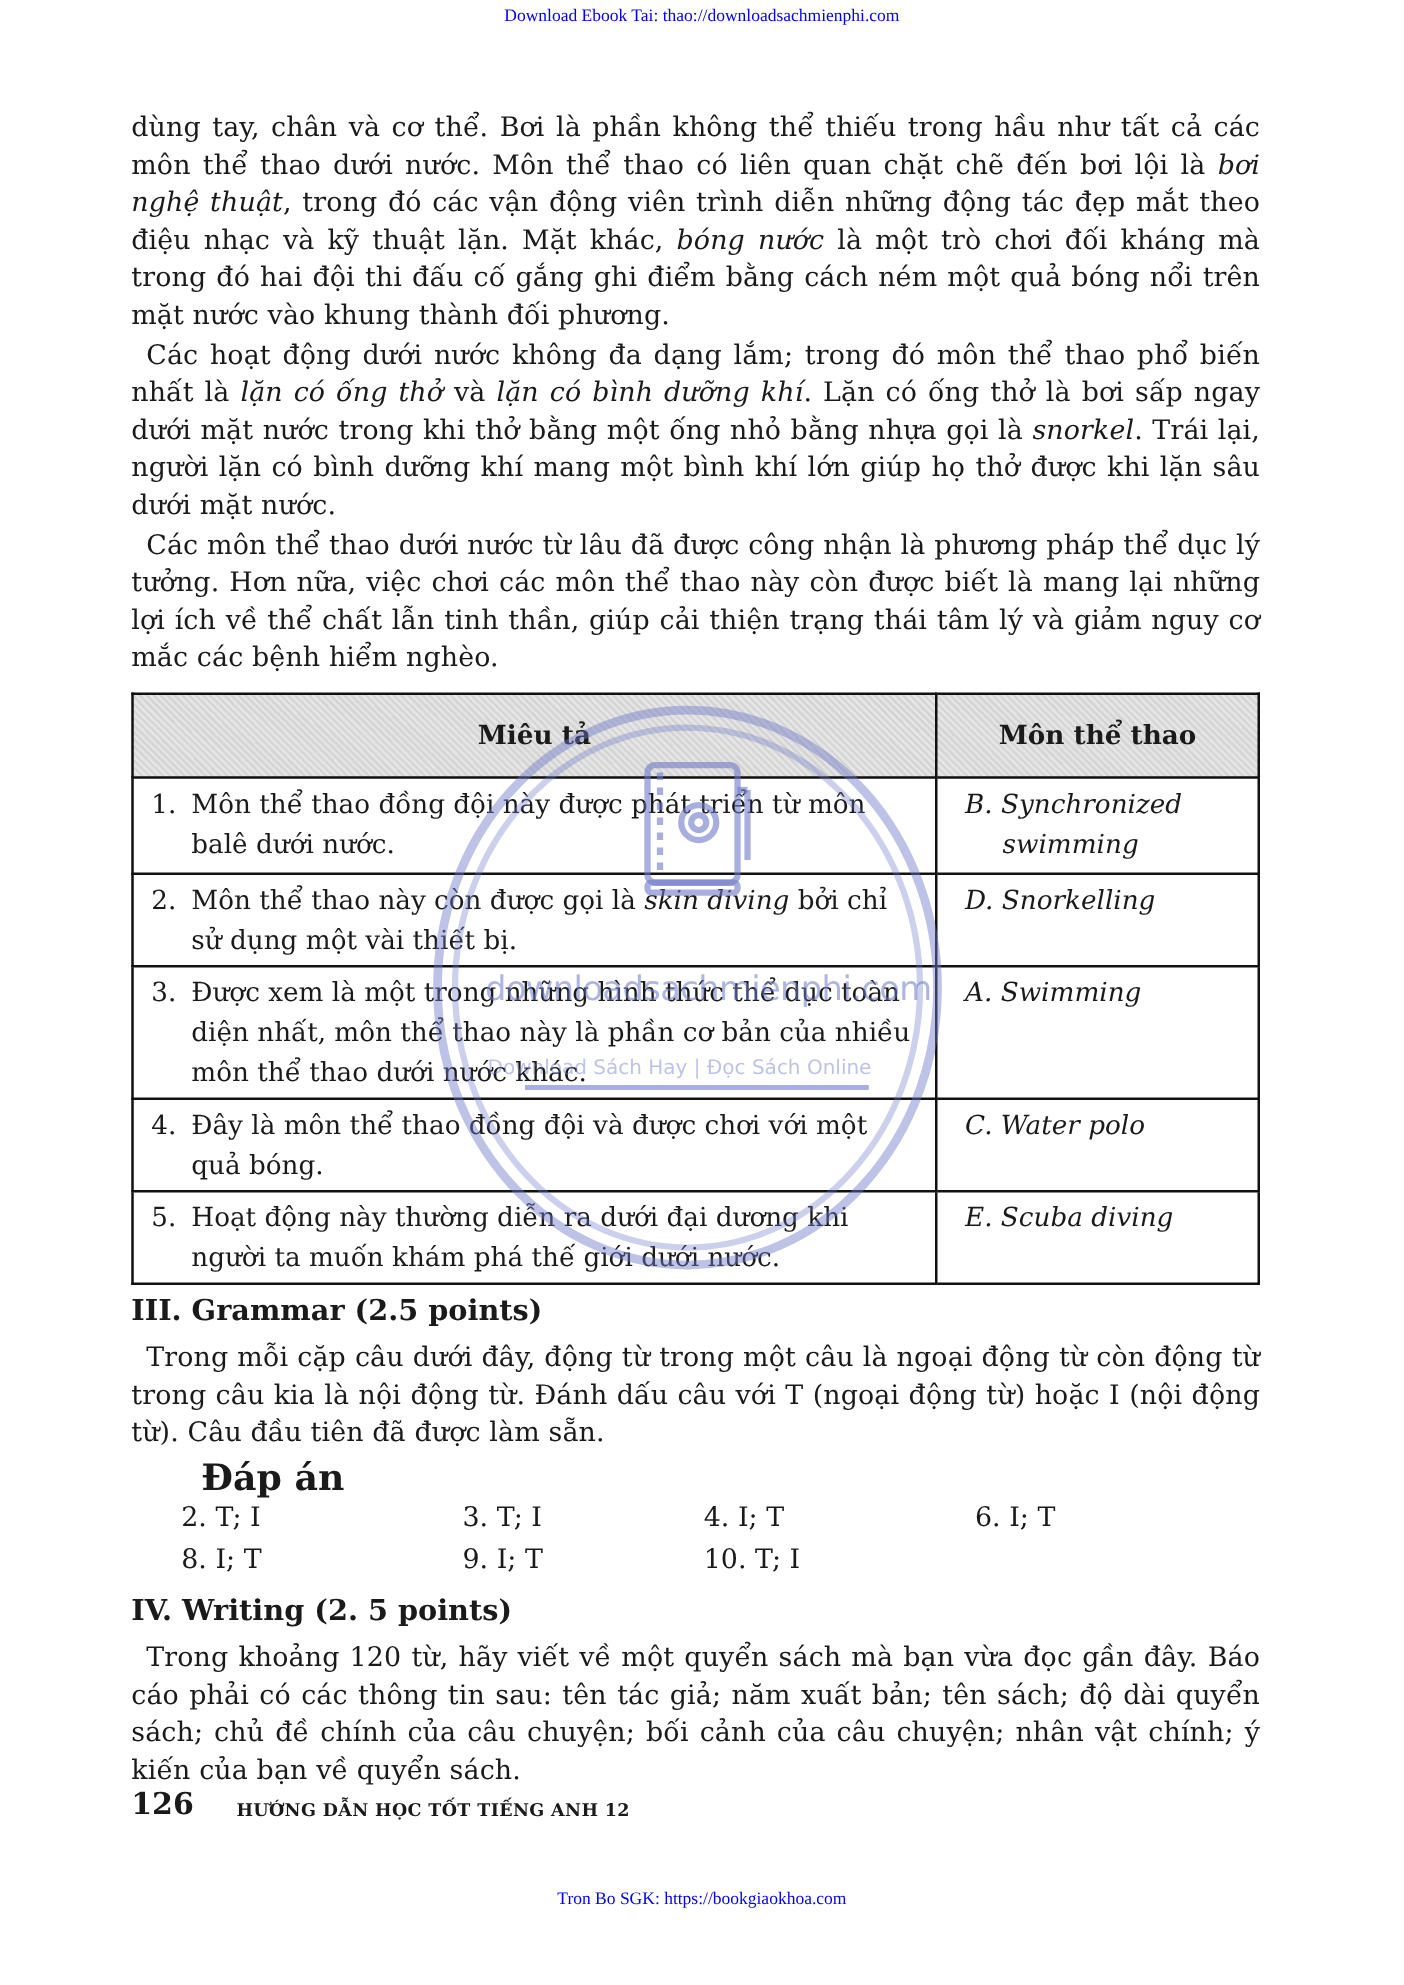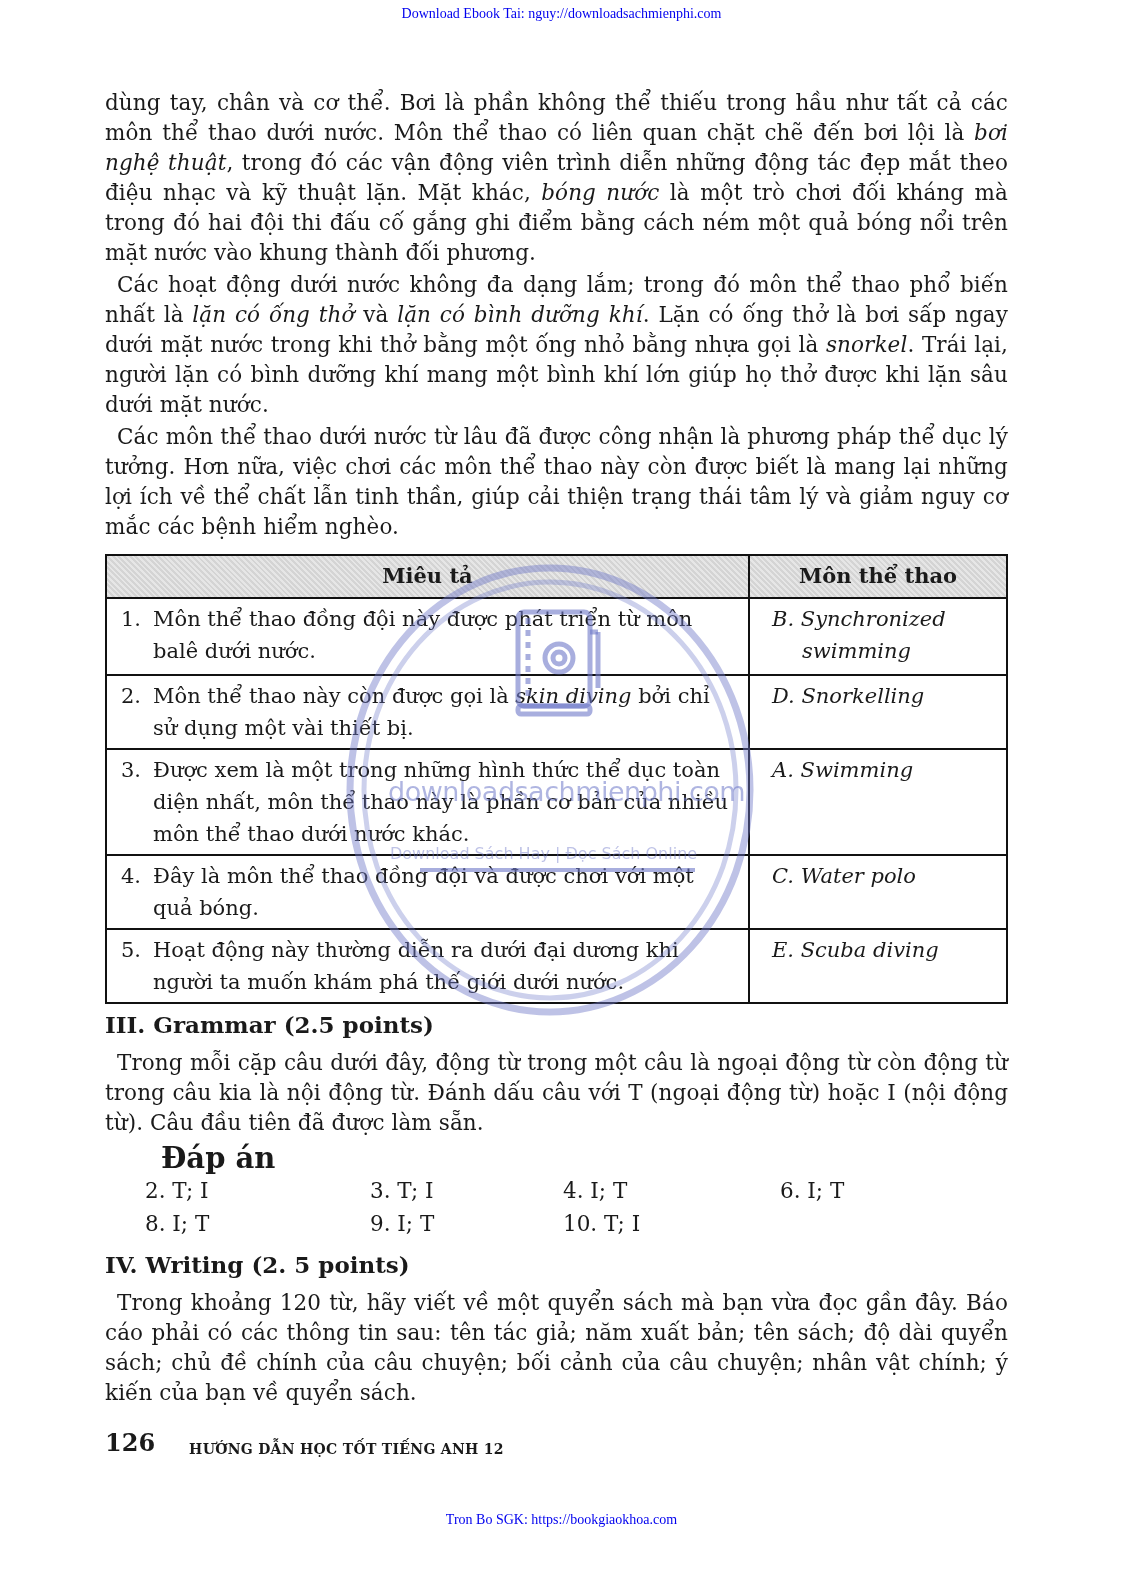--- a/index.html
+++ b/index.html
@@ -12,21 +12,21 @@
   .top-link span, .bottom-link span { cursor: pointer; }
   .page { position: absolute; left: 105px; top: 88px; width: 903px; }
   p.para { margin: 0; font-size: 21.5px; line-height: 30px; text-align: justify;
            letter-spacing: 0.1px; }
   p.para.indent { text-indent: 12px; }
   p.para + p.para { margin-top: 2px; }
   i { font-style: italic; }
   table.match { border-collapse: collapse; width: 903px; margin-top: 12px;
                 font-size: 21px; line-height: 32px; }
   table.match th, table.match td { border: 2px solid #111; vertical-align: top; }
-  table.match th { height: 33px; padding: 4px; font-weight: bold; text-align: center;
+  table.match th { height: 33px; padding: 16px; font-weight: bold; text-align: center;
                    background: repeating-linear-gradient(45deg, #d4d4d4 0 2px, #e6e6e6 2px 4px);
                    font-size: 21px; }
   table.match td.desc { width: 617px; padding: 4px 10px 4px 14px; }
   table.match td.sport { padding: 4px 10px 7px 22px; font-style: italic; }
   .row-item { display: flex; }
   .num { width: 32px; flex: none; }
   .sport-b { text-align: left; }
   .sport-b .second { padding-left: 30px; display: block; }
   h2.sec { margin: 6px 0 8px 0; font-size: 23px; font-weight: bold; line-height: 30px;
            font-family: "DejaVu Serif", serif; }
@@ -43,21 +43,21 @@
   .wm-text2 { position: absolute; left: 390px; top: 820px; font-family: "DejaVu Sans", sans-serif;
               font-size: 16px; color: rgba(110,120,200,0.45); margin-top: 24px; }
   .wm-underline { position: absolute; left: 420px; top: 868px; width: 275px; height: 4px;
                   background: rgba(110,120,200,0.6); }
 </style>
 </head>
 <body>
 
 <div class="top-link">
   <span>Download Ebook Tai:</span>
-  <span>nguy://downloadsachmienphi.com</span>
+  <span>thao://downloadsachmienphi.com</span>
 </div>
 
 <div class="page">
   <p class="para"><span>dùng tay, chân và cơ thể. Bơi là phần không thể thiếu trong hầu như tất cả các môn thể thao dưới nước. Môn thể thao có liên quan chặt chẽ đến bơi lội là </span><i>bơi nghệ thuật</i><span>, trong đó các vận động viên trình diễn những động tác đẹp mắt theo điệu nhạc và kỹ thuật lặn. Mặt khác, </span><i>bóng nước</i><span> là một trò chơi đối kháng mà trong đó hai đội thi đấu cố gắng ghi điểm bằng cách ném một quả bóng nổi trên mặt nước vào khung thành đối phương.</span></p>
 
   <p class="para indent"><span>Các hoạt động dưới nước không đa dạng lắm; trong đó môn thể thao phổ biến nhất là </span><i>lặn có ống thở</i><span> và </span><i>lặn có bình dưỡng khí</i><span>. Lặn có ống thở là bơi sấp ngay dưới mặt nước trong khi thở bằng một ống nhỏ bằng nhựa gọi là </span><i>snorkel</i><span>. Trái lại, người lặn có bình dưỡng khí mang một bình khí lớn giúp họ thở được khi lặn sâu dưới mặt nước.</span></p>
 
   <p class="para indent">Các môn thể thao dưới nước từ lâu đã được công nhận là phương pháp thể dục lý tưởng. Hơn nữa, việc chơi các môn thể thao này còn được biết là mang lại những lợi ích về thể chất lẫn tinh thần, giúp cải thiện trạng thái tâm lý và giảm nguy cơ mắc các bệnh hiểm nghèo.</p>
 
   <table class="match">

